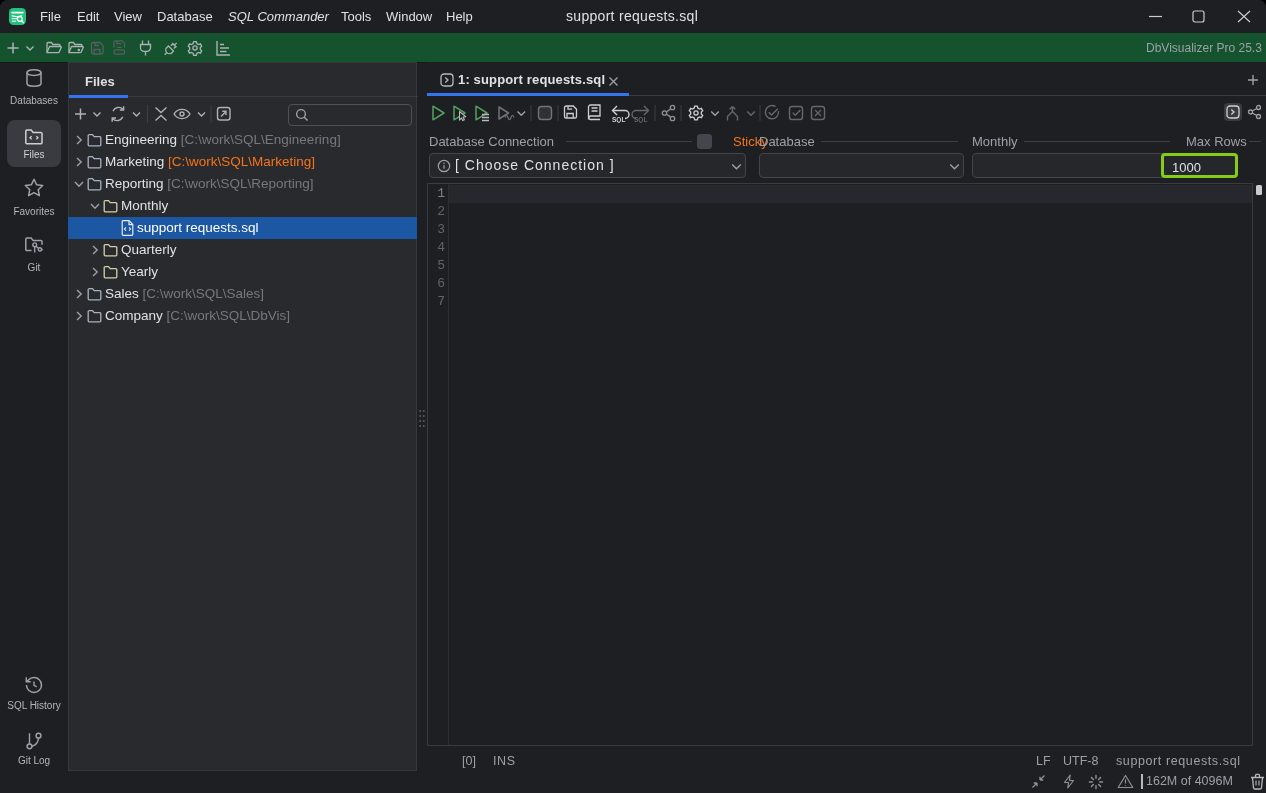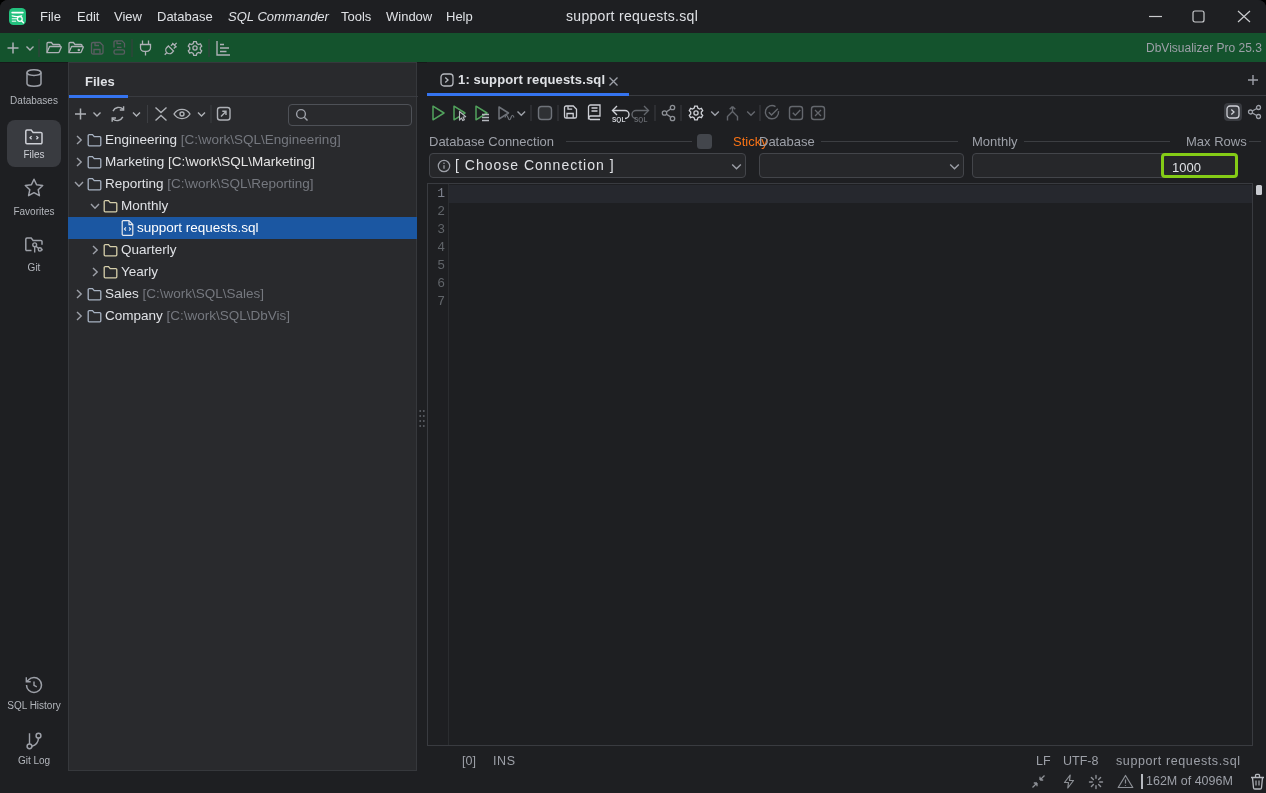--- a/index.html
+++ b/index.html
@@ -215,21 +215,21 @@
           <path class="fol" d="M1.2 11.8V2.6a1 1 0 0 1 1-1h3.3l1.7 2h5.6a1 1 0 0 1 1 1v7.2a1 1 0 0 1-1 1H2.2a1 1 0 0 1-1-1z" stroke="#a7b2c2" stroke-width="1.3" fill="none"></path>
         </svg>
       <div class="t" style="left:36px;top:3px;">Engineering <span style="color:#75787f;">[C:\work\SQL\Engineering]</span></div>
 
       <svg class="abs chR" style="left:4px;top:27px;" width="12" height="12" viewBox="0 0 12 12">
           <path d="M4 2l4.2 4L4 10" stroke="#9da0a8" stroke-width="1.4" fill="none"></path>
         </svg>
       <svg class="abs" style="left:18px;top:26px;" width="15" height="14" viewBox="0 0 15 14">
           <path d="M1.2 11.8V2.6a1 1 0 0 1 1-1h3.3l1.7 2h5.6a1 1 0 0 1 1 1v7.2a1 1 0 0 1-1 1H2.2a1 1 0 0 1-1-1z" stroke="#a7b2c2" stroke-width="1.3" fill="none"></path>
         </svg>
-      <div class="t" style="left:36px;top:25px;">Marketing <span style="color:#e5e5e5;">[C:\work\SQL\Marketing]</span></div>
+      <div class="t" style="left:36px;top:25px;">Marketing <span style="color:#f97316;">[C:\work\SQL\Marketing]</span></div>
 
       <svg class="abs" style="left:4px;top:49px;" width="12" height="12" viewBox="0 0 12 12">
           <path d="M2 4l4 4.2L10 4" stroke="#9da0a8" stroke-width="1.4" fill="none"></path>
         </svg>
       <svg class="abs" style="left:18px;top:48px;" width="15" height="14" viewBox="0 0 15 14">
           <path d="M1.2 11.8V2.6a1 1 0 0 1 1-1h3.3l1.7 2h5.6a1 1 0 0 1 1 1v7.2a1 1 0 0 1-1 1H2.2a1 1 0 0 1-1-1z" stroke="#a7b2c2" stroke-width="1.3" fill="none"></path>
         </svg>
       <div class="t" style="left:36px;top:47px;">Reporting <span style="color:#75787f;">[C:\work\SQL\Reporting]</span></div>
 
       <svg class="abs" style="left:20px;top:71px;" width="12" height="12" viewBox="0 0 12 12">

